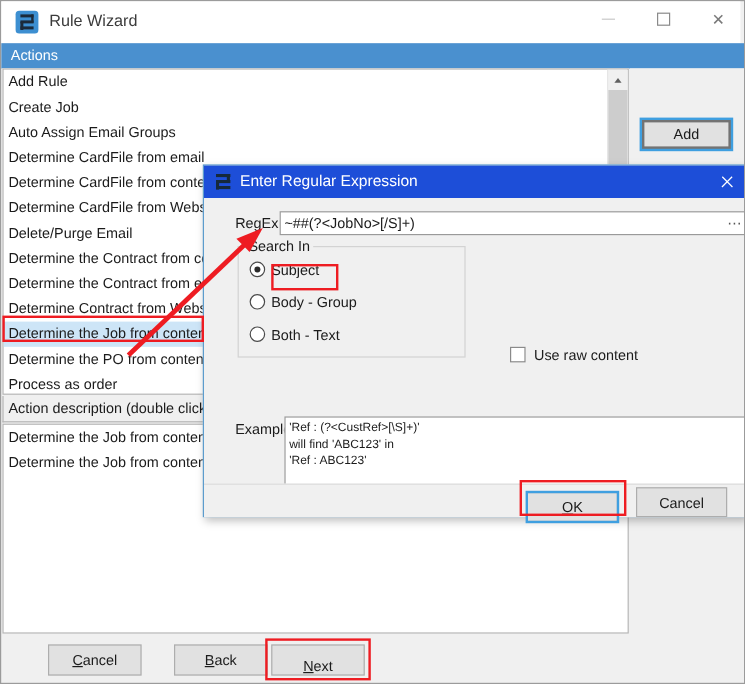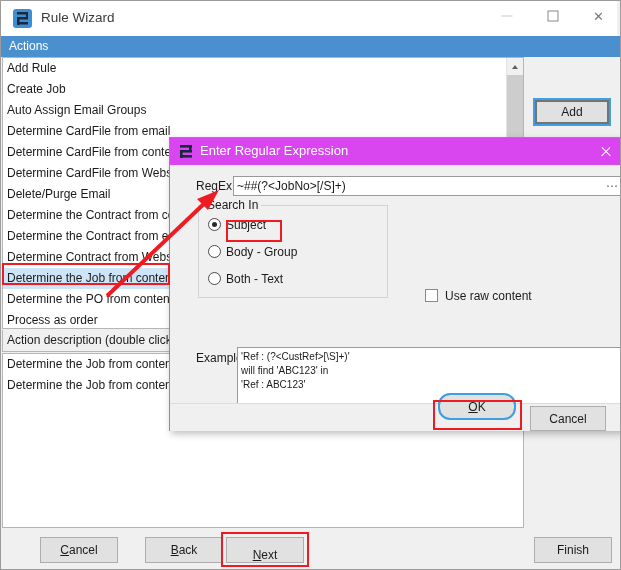--- a/index.html
+++ b/index.html
@@ -239,21 +239,21 @@
     width: 453px; height: 294px;
     background: #f0f0f0;
     border: 1px solid #5c9ccd;
     box-sizing: border-box;
     box-shadow: 2px 3px 7px rgba(0,0,0,0.25);
   }
   .dlg-titlebar {
     position: absolute;
     left: 0; top: 0;
     width: 451px; height: 27px;
-    background: #d946ef;
+    background: #1d4ed8;
   }
   .dlg-icon {
     position: absolute;
     left: 9px; top: 6px;
     width: 14px; height: 14px;
   }
   .dlg-icon::before {
     content: "";
     position: absolute;
     left: 1px; top: 1px;
@@ -431,24 +431,23 @@
     box-sizing: border-box;
     font-size: 12px;
     color: #1b1b1b;
     display: flex;
     align-items: center;
     justify-content: center;
     cursor: default;
   }
   .dlg-btn u { text-decoration: underline; }
   .btn-ok {
-    left: 269px; top: 256px;
+    left: 269px; top: 272px;
     outline: 2px solid #3f9fe0;
     outline-offset: -1px;
-    border-radius: 11px;
   }
   .btn-cancel-dlg { left: 360px; top: 268px; }
 
   
   .annot {
     position: absolute;
     border: 2px solid #ee1c22;
     box-sizing: border-box;
     pointer-events: none;
   }
@@ -526,21 +525,20 @@
 
   <div class="wizard-btn btn-cancel-main">
       <span><u>C</u><span>ancel</span></span>
     </div>
   <div class="wizard-btn btn-back">
       <span><u>B</u><span>ack</span></span>
     </div>
   <div class="wizard-btn btn-next">
       <span><u>N</u><span>ext</span></span>
     </div>
-  <div class="wizard-btn btn-finish">Finish</div>
 
   <div class="dialog">
     <div class="dlg-titlebar">
       <div class="dlg-icon"></div>
       <div class="dlg-title">Enter Regular Expression</div>
       <div class="dlg-close"></div>
     </div>
 
     <div class="dlg-body">
       <div class="regex-label">RegEx</div>

